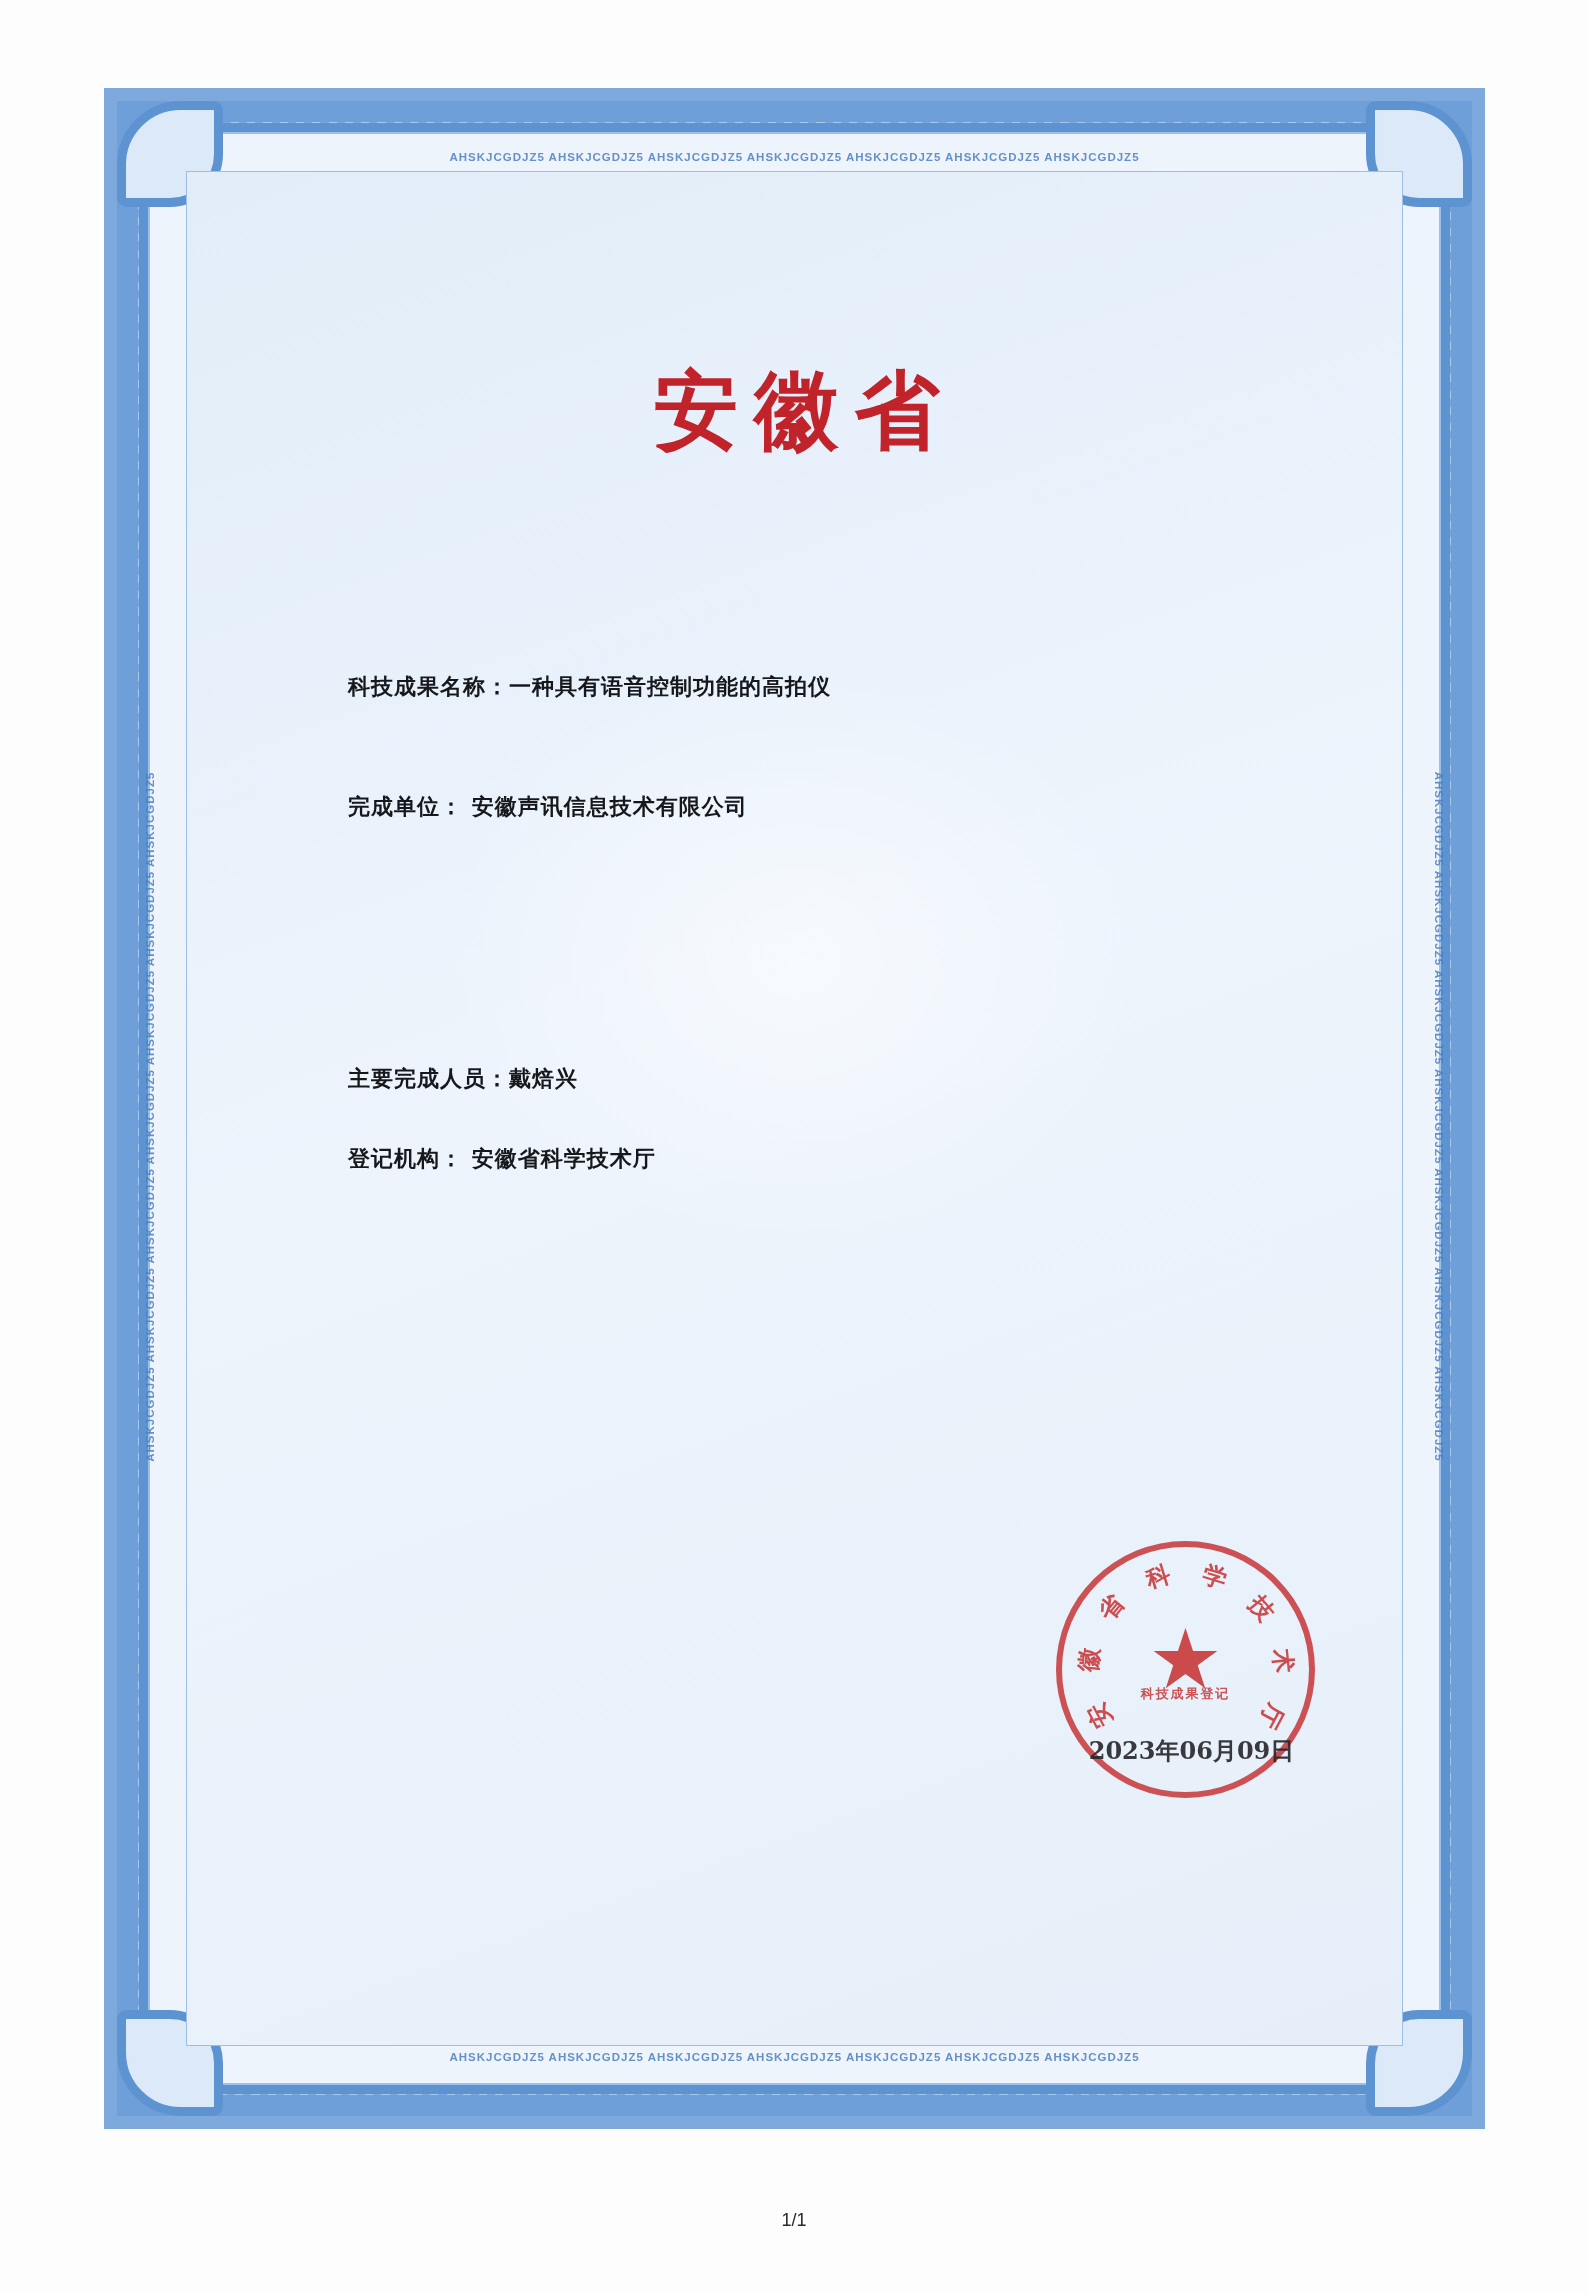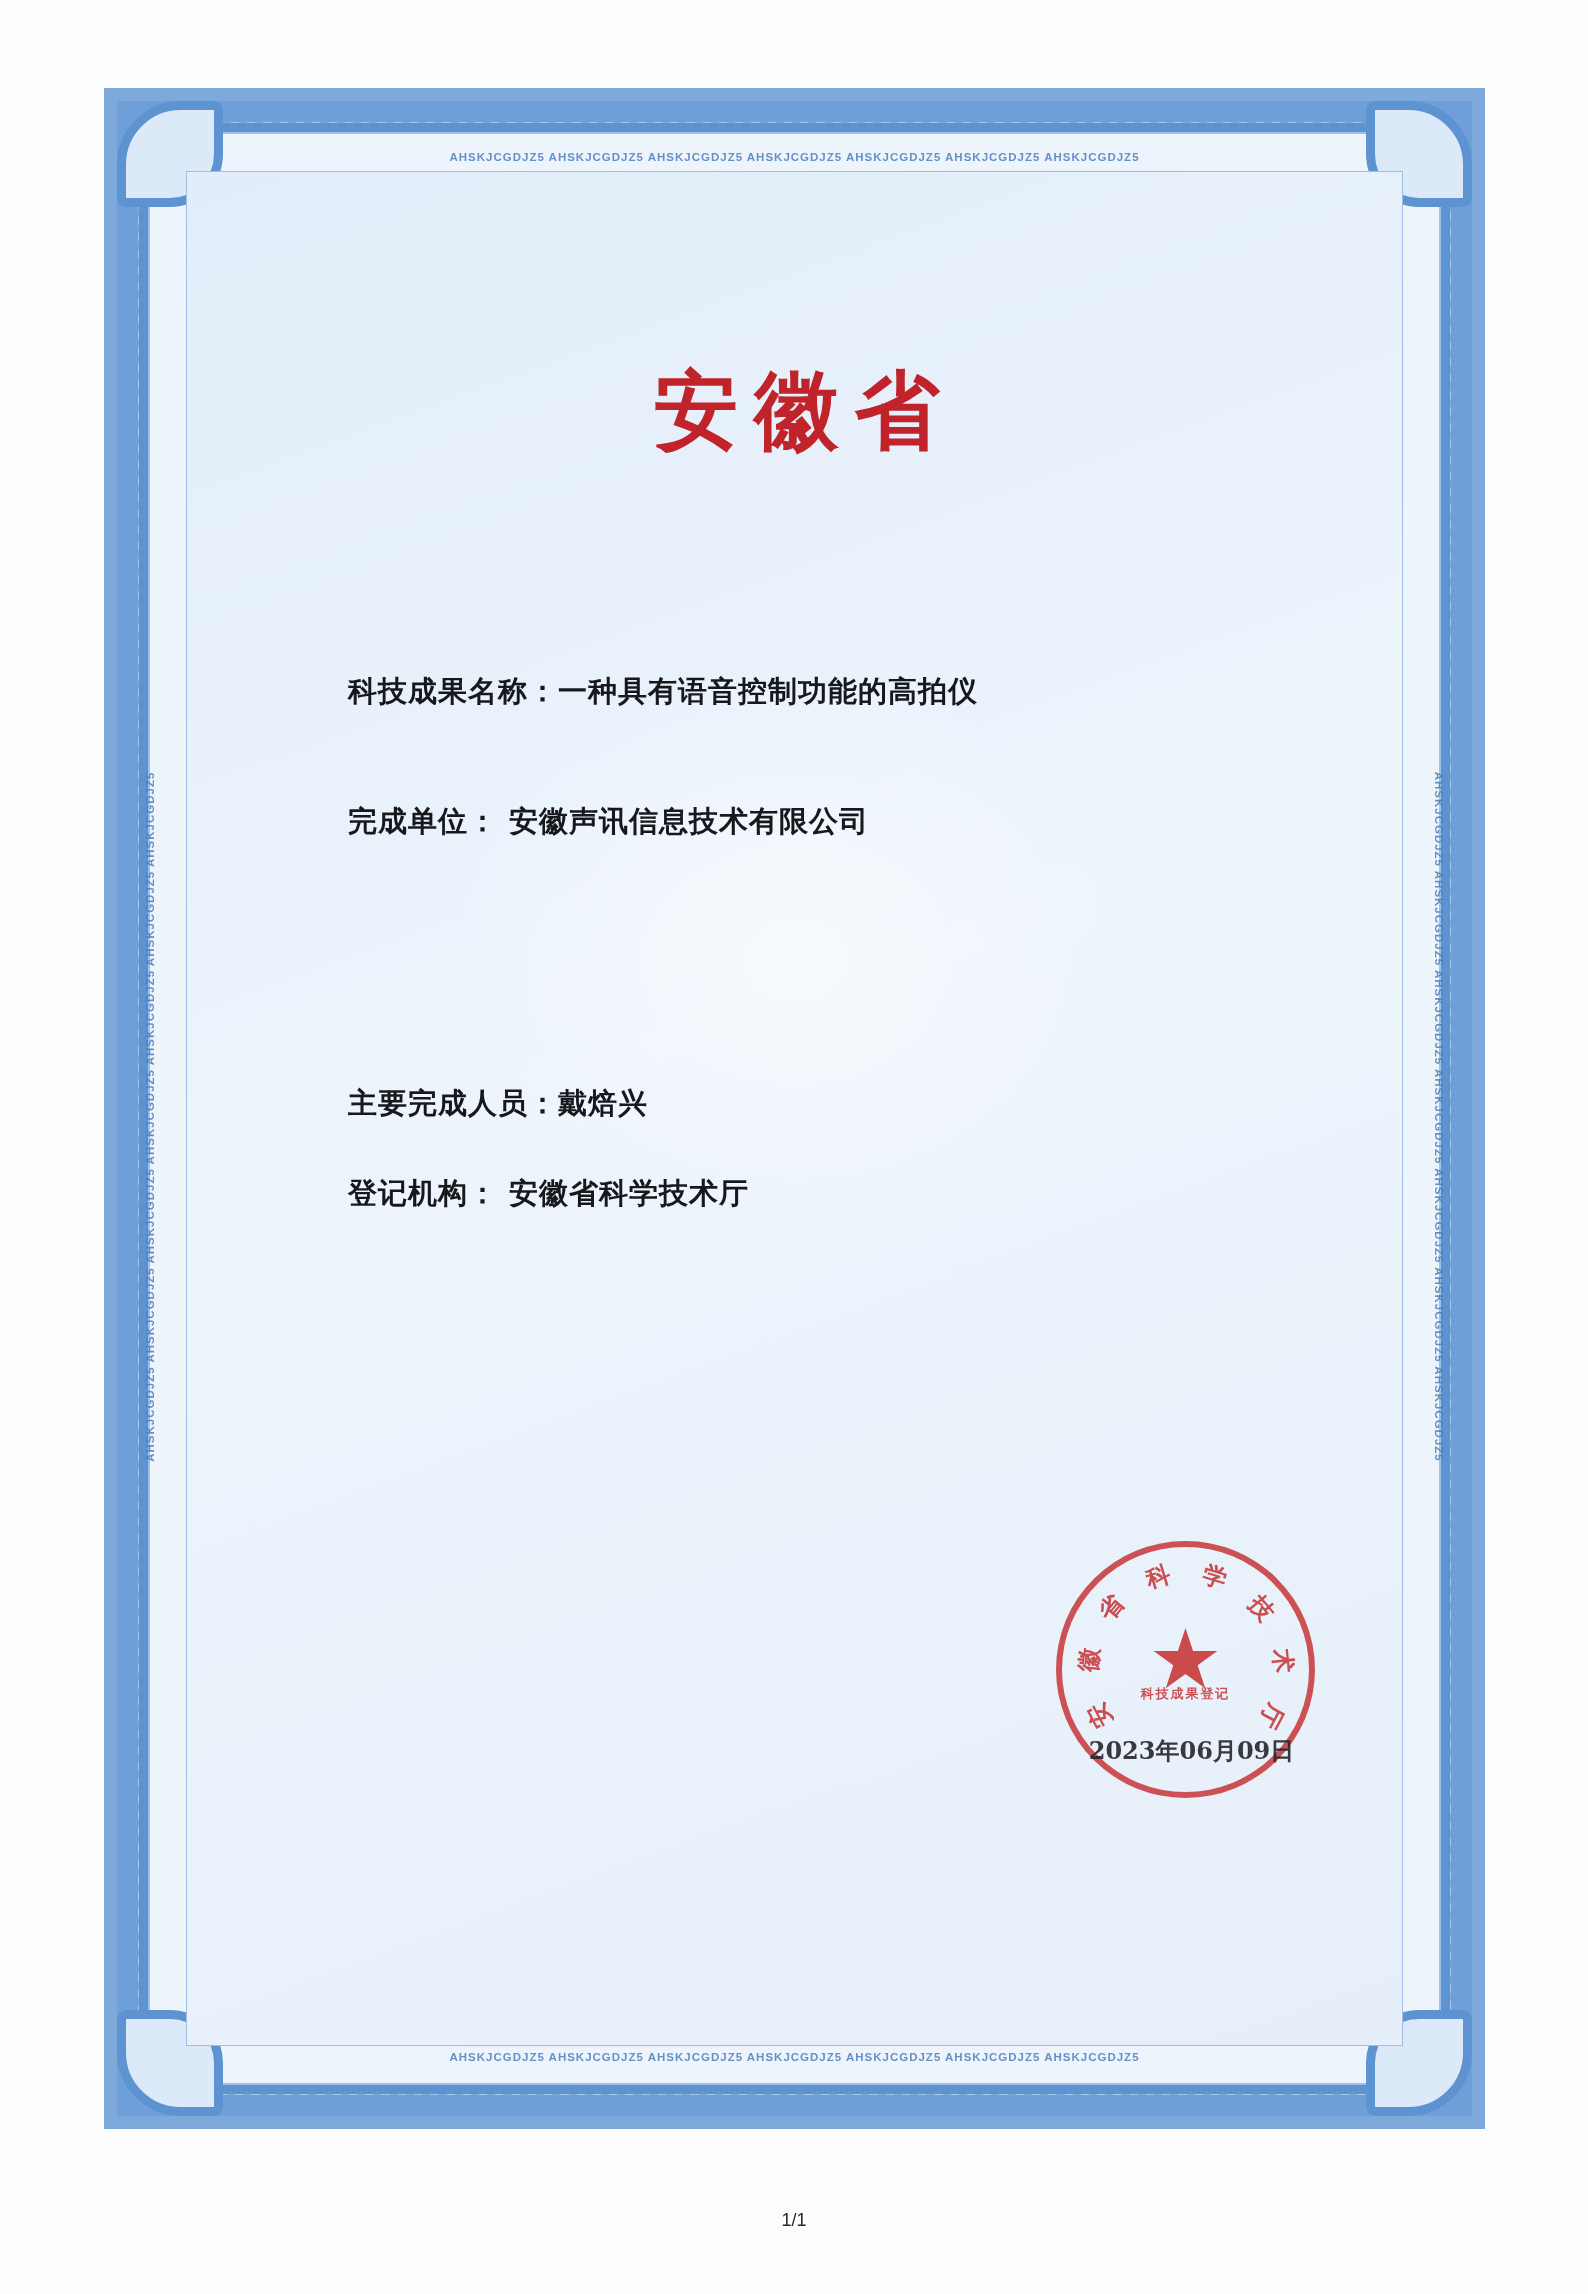--- a/index.html
+++ b/index.html
@@ -150,21 +150,21 @@
   
   .fields {
     position: absolute;
     left: 161px;
     right: 106px;
     top: 500px;
   }
   .field-row {
     font-family: "DejaVu Serif", serif;
     font-weight: bold;
-    font-size: 29px;
+    font-size: 22px;
     color: #16181c;
     letter-spacing: 1px;
     white-space: nowrap;
   }
   .field-label { }
   .field-value { }
 
   .row-name   { margin-top: 0px; }
   .row-unit   { margin-top: 90px; }
   .row-people { margin-top: 242px; }

